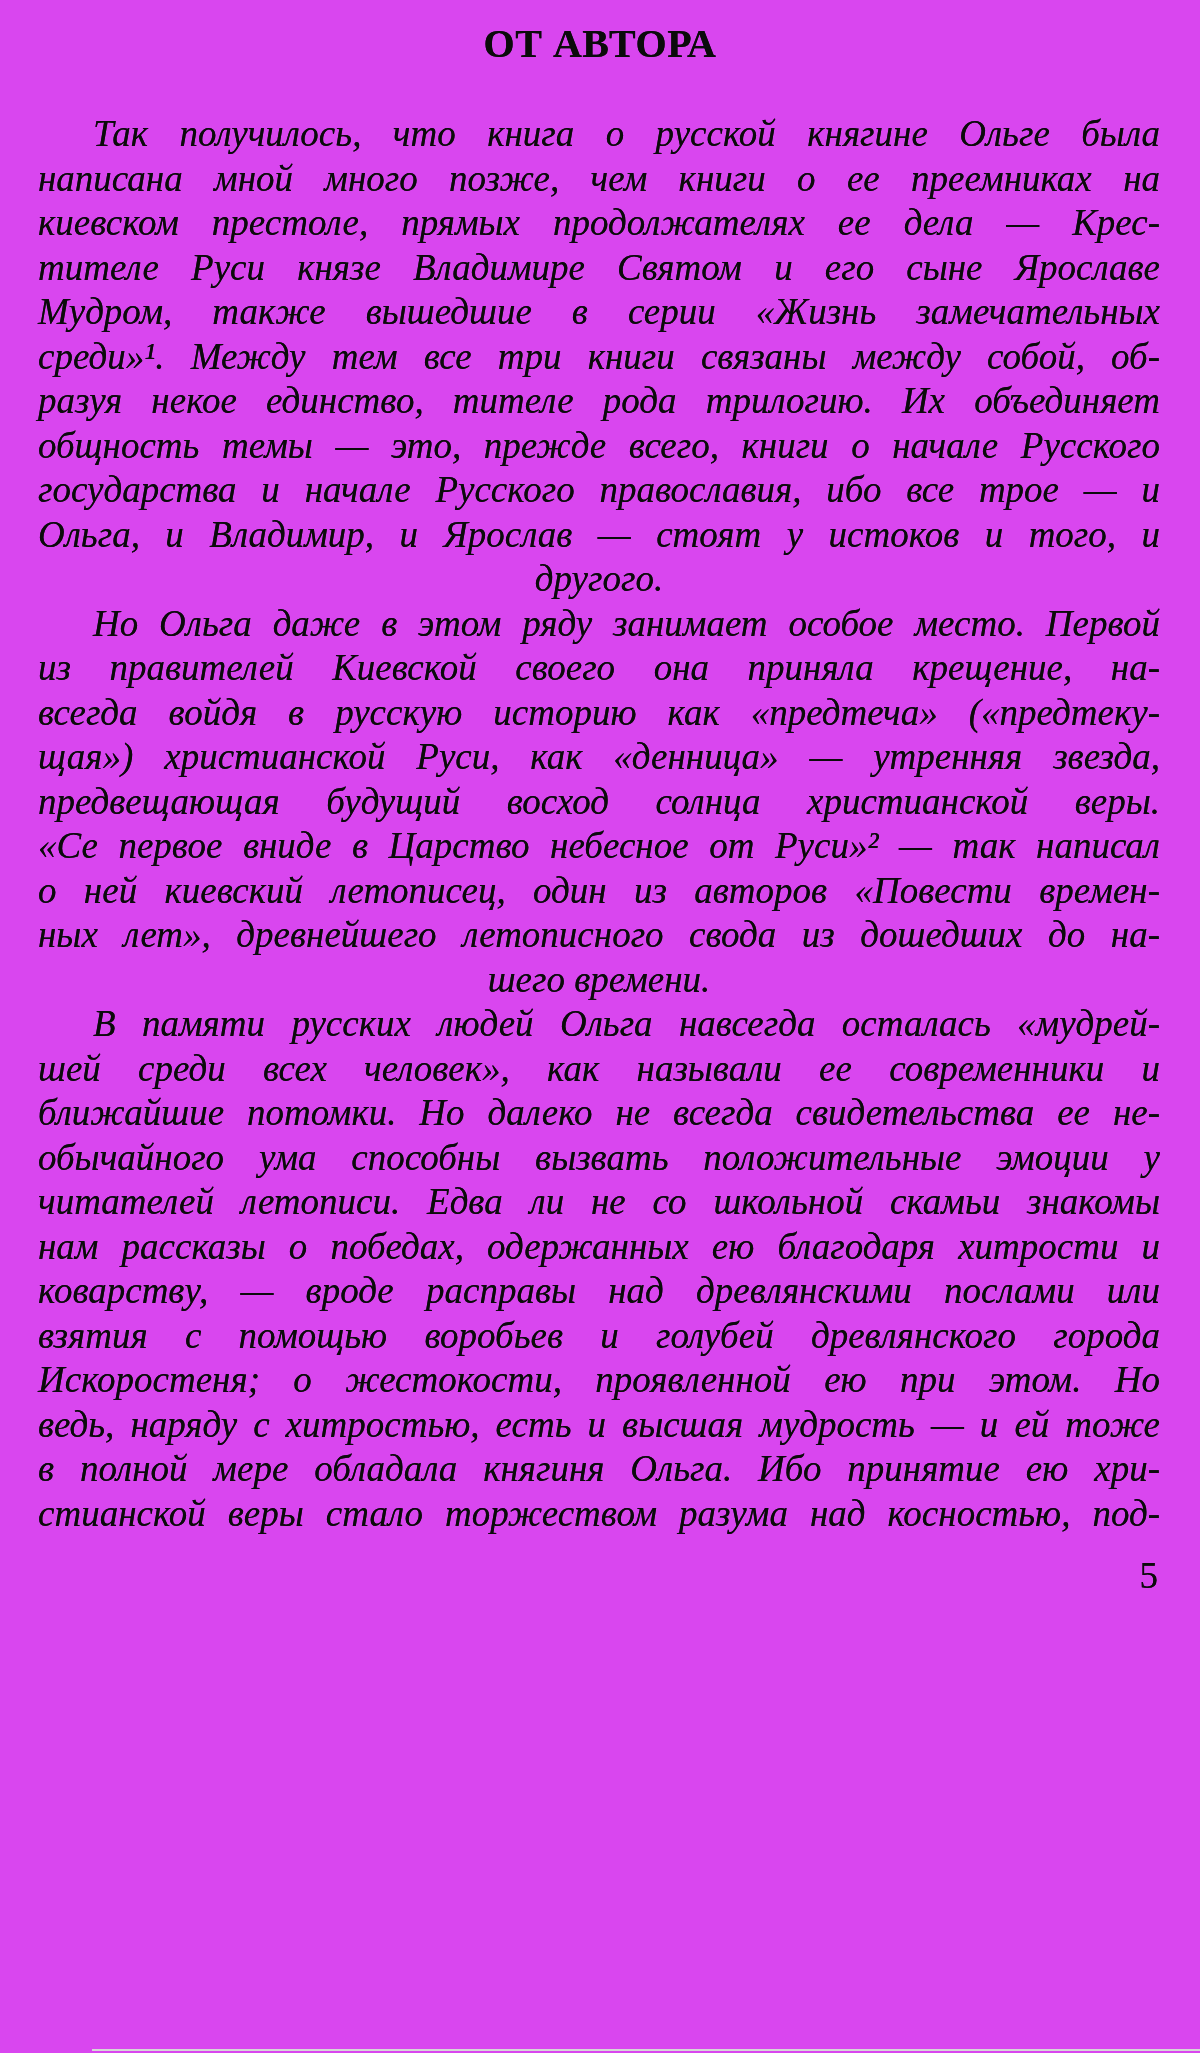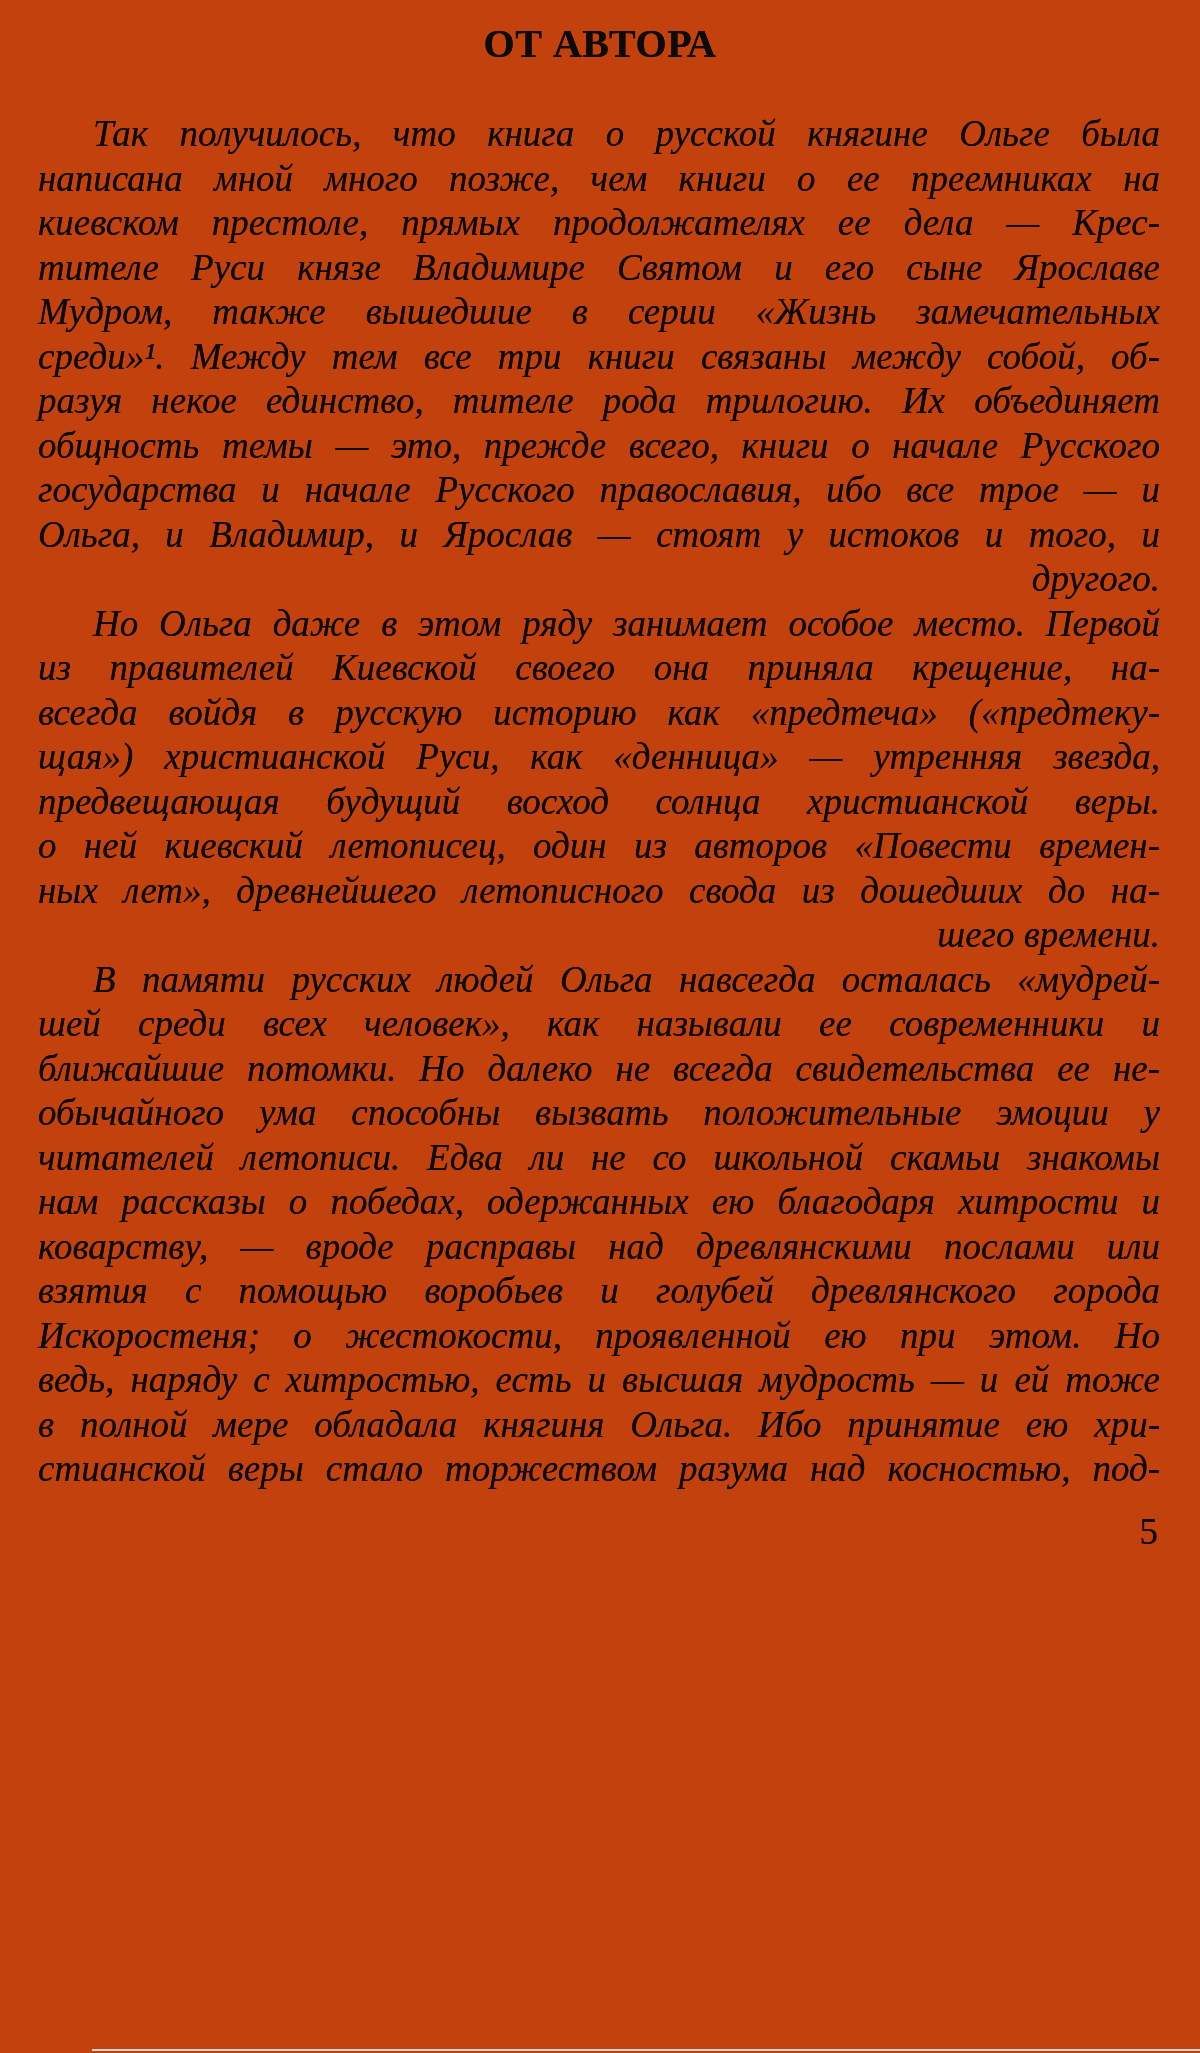--- a/index.html
+++ b/index.html
@@ -4,21 +4,21 @@
 <style>
   html, body {
     margin: 0;
     padding: 0;
     background: #ffffff;
   }
   .page {
     position: relative;
     width: 1200px;
     height: 2053px;
-    background: #c2410c;
+    background: #d946ef;
     color: #0b0b0b;
     font-family: "Liberation Serif", "DejaVu Serif", serif;
     overflow: hidden;
   }
   .title {
     margin: 0;
     padding-top: 24px;
     font-size: 40px;
     line-height: 40px;
     font-weight: bold;
@@ -28,21 +28,21 @@
   }
   .body-text {
     padding: 48px 40px 0 38px;
     font-size: 37px;
     line-height: 44.5px;
     text-shadow: 0 0 0.6px rgba(0,0,0,0.8);
     font-style: italic;
   }
   .line {
     white-space: normal;
-    text-align: right;
+    text-align: center;
   }
   .line.just {
     text-align: justify;
     text-align-last: justify;
   }
   .line.indent {
     padding-left: 55px;
   }
   .pagenum {
     padding: 18px 42px 0 0;
@@ -76,20 +76,21 @@
       <div class="line just">разуя некое единство, тителе рода трилогию. Их объединяет</div>
       <div class="line just">общность темы — это, прежде всего, книги о начале Русского</div>
       <div class="line just">государства и начале Русского православия, ибо все трое — и</div>
       <div class="line just">Ольга, и Владимир, и Ярослав — стоят у истоков и того, и</div>
       <div class="line">другого.</div>
       <div class="line indent just">Но Ольга даже в этом ряду занимает особое место. Первой</div>
       <div class="line just">из правителей Киевской своего она приняла крещение, на-</div>
       <div class="line just">всегда войдя в русскую историю как «предтеча» («предтеку-</div>
       <div class="line just">щая») христианской Руси, как «денница» — утренняя звезда,</div>
       <div class="line just">предвещающая будущий восход солнца христианской веры.</div>
+      <div class="line just">«Се первое вниде в Царство небесное от Руси»² — так написал</div>
       <div class="line just">о ней киевский летописец, один из авторов «Повести времен-</div>
       <div class="line just">ных лет», древнейшего летописного свода из дошедших до на-</div>
       <div class="line">шего времени.</div>
       <div class="line indent just">В памяти русских людей Ольга навсегда осталась «мудрей-</div>
       <div class="line just">шей среди всех человек», как называли ее современники и</div>
       <div class="line just">ближайшие потомки. Но далеко не всегда свидетельства ее не-</div>
       <div class="line just">обычайного ума способны вызвать положительные эмоции у</div>
       <div class="line just">читателей летописи. Едва ли не со школьной скамьи знакомы</div>
       <div class="line just">нам рассказы о победах, одержанных ею благодаря хитрости и</div>
       <div class="line just">коварству, — вроде расправы над древлянскими послами или</div>

